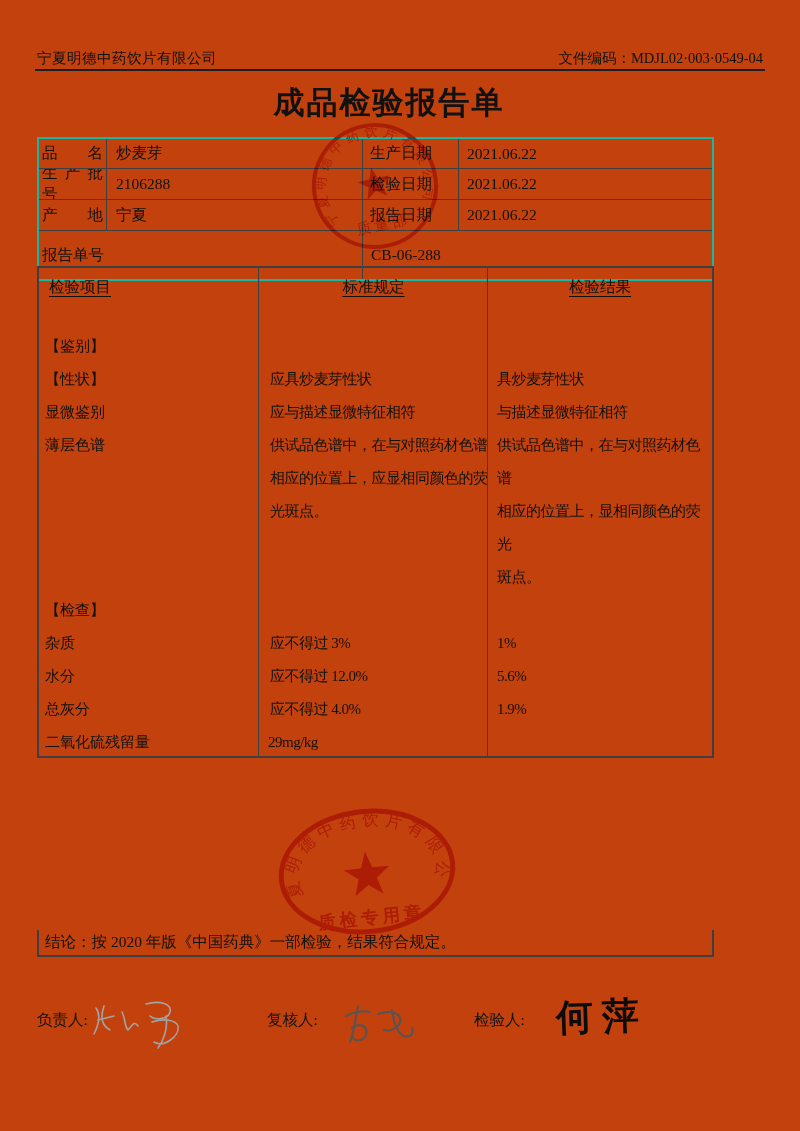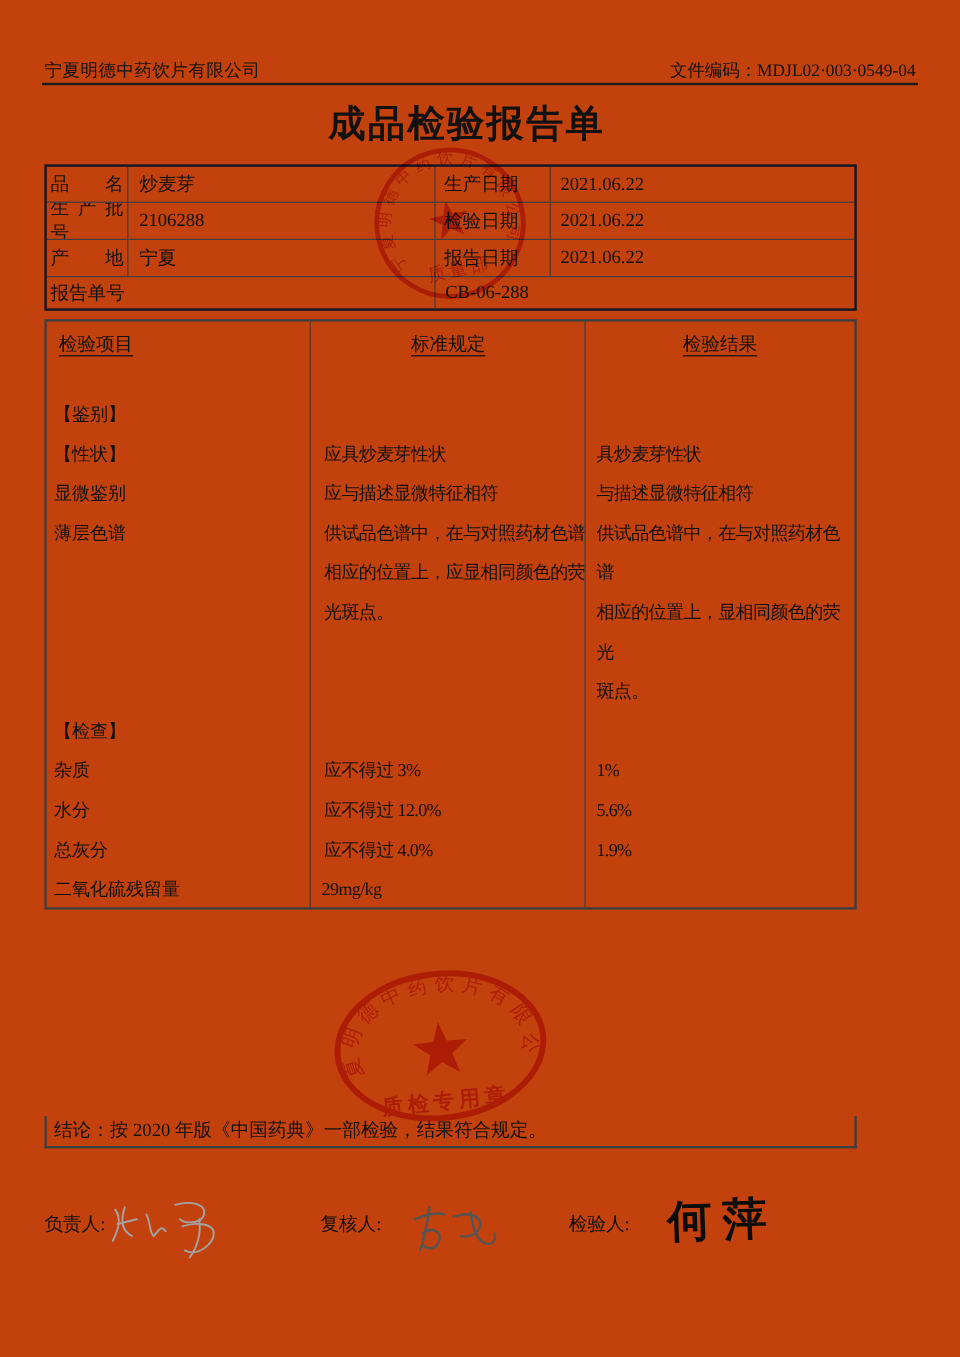--- a/index.html
+++ b/index.html
@@ -7,21 +7,21 @@
         font-family:"Liberation Serif","DejaVu Serif",serif;color:#111;}
   .abs{position:absolute;}
 
   
   .company{left:37px;top:49px;font-size:14.5px;letter-spacing:.5px;}
   .doccode{right:37px;top:49px;font-size:14.5px;}
   .hrule{left:35px;top:69px;width:730px;height:2px;background:#1d1d1d;}
   .title{left:0;top:82px;width:778px;text-align:center;font-size:31px;font-weight:bold;letter-spacing:2px;}
 
   
-  .info-table{left:37px;top:137px;width:677px;height:122px;border:2px solid #0f172a;box-sizing:border-box;
+  .info-table{left:37px;top:137px;width:677px;height:144px;border:2px solid #14b8a6;box-sizing:border-box;
               display:grid;grid-template-columns:68px 256px 96px 253px;grid-template-rows:30px 31px 31px auto;
               font-size:15.5px;}
   .info-table .cell{display:flex;align-items:center;box-sizing:border-box;overflow:hidden;}
   .bR{border-right:1px solid #3f3f3f;} .bB{border-bottom:1px solid #3f3f3f;}
   .jlabel{display:block;padding:0 3px;width:100%;text-align:justify;text-align-last:justify;}
   .val{padding-left:9px;} .dlabel{padding-left:7px;} .dval{padding-left:8px;}
   .span2{grid-column:1 / span 2;} .span2b{grid-column:3 / span 2;}
   .r4label{padding-left:3px;}
 
   

